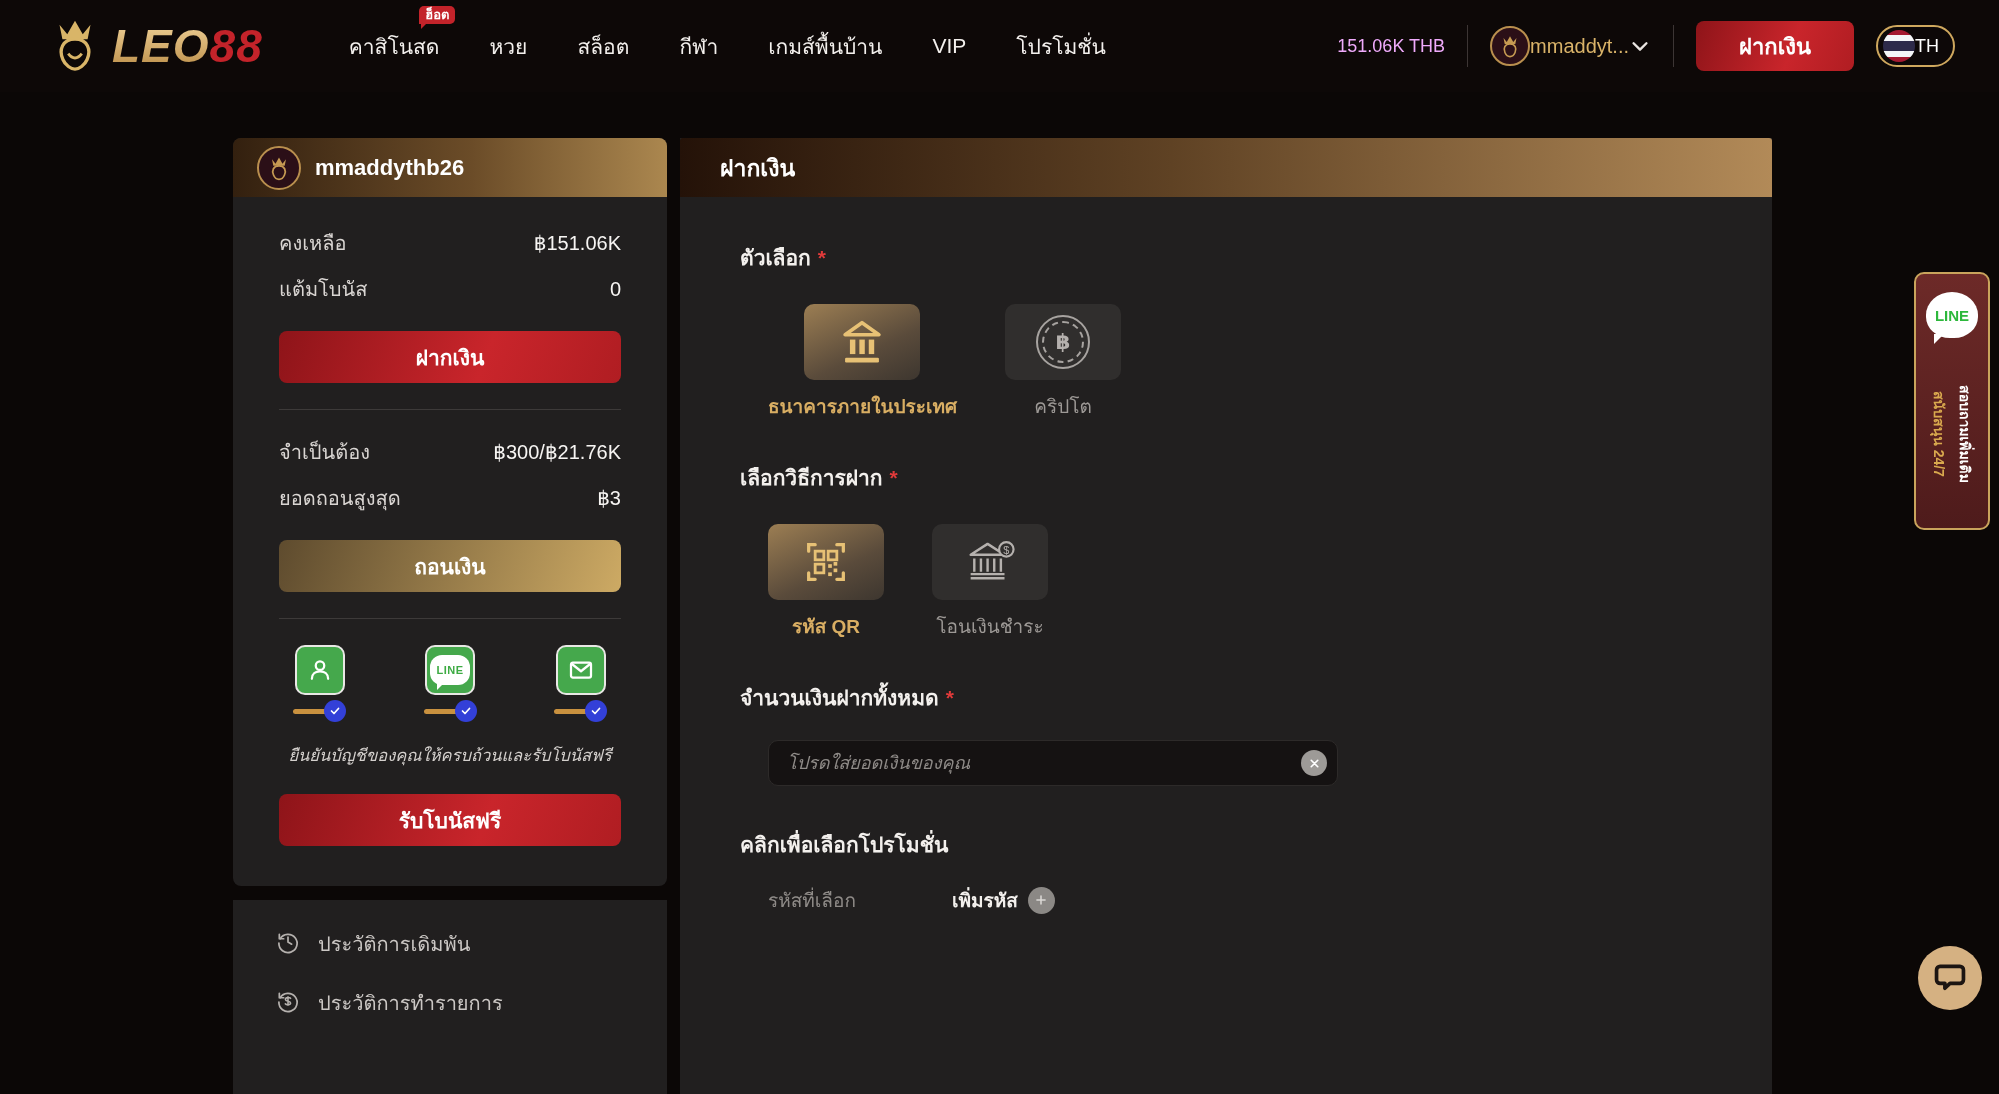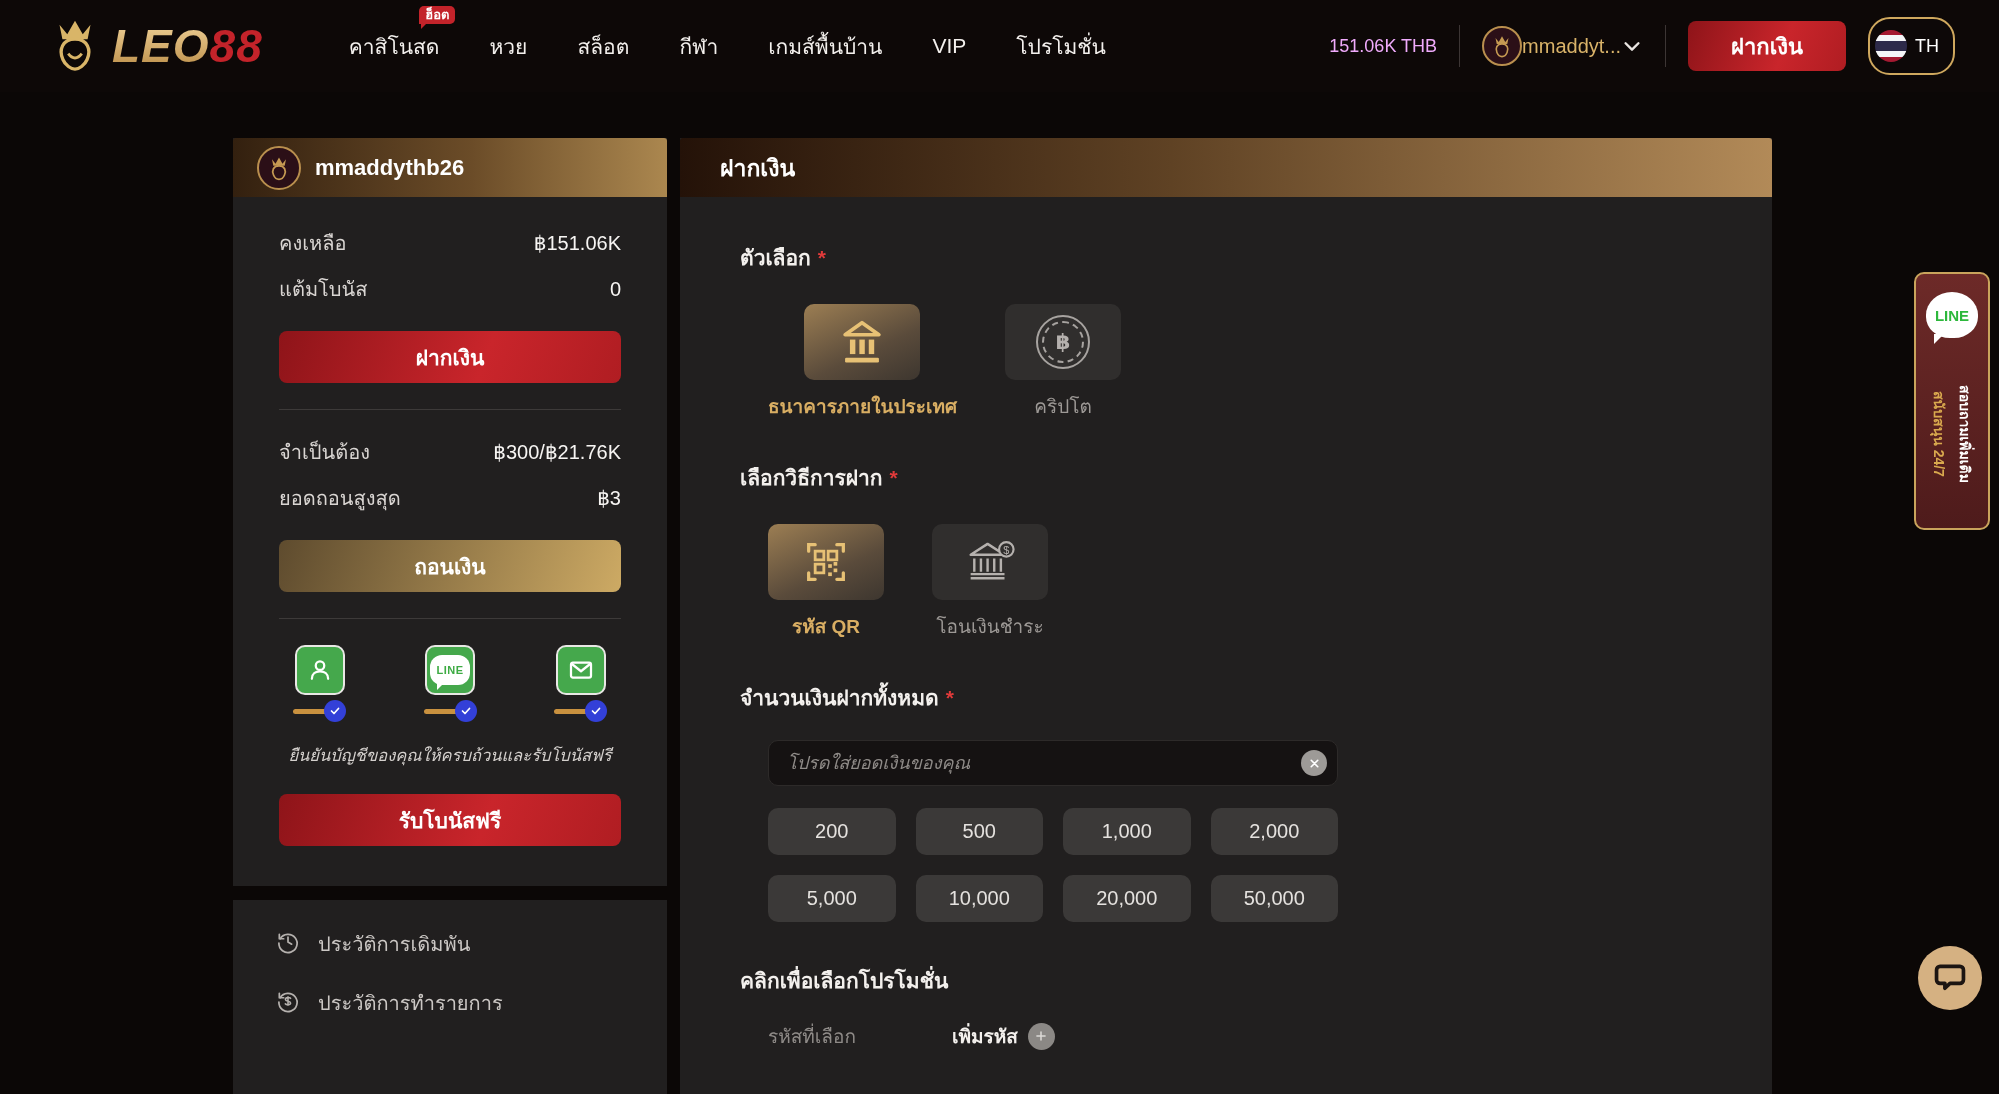--- a/index.html
+++ b/index.html
@@ -28,29 +28,29 @@
   .v-div { width:1px; height:42px; background:#3c3534; }
   .nav-user { display:flex; align-items:center; cursor:pointer; }
   .avatar { width:40px; height:40px; border-radius:50%; background:#2b0f17;
     border:2px solid #b98f4e; display:flex; align-items:center; justify-content:center; overflow:hidden; }
   .nav-username { font-size:20px; color:#d9b369; max-width:118px; overflow:hidden; white-space:nowrap; }
   .chevron { width:22px; height:22px; }
   .btn-red { background:linear-gradient(110deg,#8e1419,#c9252b 60%,#b01d22);
     color:#fff; font-weight:bold; border:none; border-radius:8px; cursor:pointer;
     font-family:inherit; }
   .nav-deposit { width:158px; height:50px; font-size:22px; }
-  .lang-pill { display:flex; align-items:center; gap:8px; height:58px; padding:0 14px 0 5px;
+  .lang-pill { display:flex; align-items:center; height:42px; padding:0 14px 0 5px;
     border:2px solid #cfa85e; border-radius:22px; background:#0d0808; cursor:pointer; }
   .flag { width:32px; height:32px; border-radius:50%;
     background:linear-gradient(to bottom,#a51931 0 16%,#f4f5f8 16% 33%,#2d2a4a 33% 67%,#f4f5f8 67% 84%,#a51931 84% 100%); }
   .lang-label { font-size:18px; color:#fff; }
 
   
   .sidebar-card { position:absolute; left:233px; width:434px; background:#211f1f; overflow:hidden; }
-  .card-top { top:138px; }
+  .card-top { top:138px;border-radius:8px; }
   .panel-header { height:59px; display:flex; align-items:center; gap:14px; padding:0 24px;
     background:linear-gradient(90deg,#33200f,#6b4c28 55%,#ab874f); border-radius:3px 3px 0 0; }
   .panel-header .avatar { width:44px; height:44px; }
   .side-username { font-size:22px; font-weight:bold; color:#fff; }
   .side-body { padding:30px 46px 34px; }
   .stat-row { display:flex; justify-content:space-between; align-items:baseline;
     font-size:20px; margin-bottom:14px; }
   .stat-label { color:#d9d5d2; }
   .stat-value { color:#f7f5f3; }
   .side-btn { display:block; width:100%; height:52px; font-size:21px; margin:26px 0 6px; }
@@ -370,30 +370,20 @@
     </div>
     <div class="amount-wrap">
       <div class="amount-input-box">
         <input class="amount-input" type="text" placeholder="โปรดใส่ยอดเงินของคุณ" style="">
         <button class="clear-btn">
           <svg width="13" height="13" viewBox="0 0 24 24">
               <path d="M6 6 L18 18 M18 6 L6 18" stroke="#fff" stroke-width="3" stroke-linecap="round"></path>
             </svg>
         </button>
       </div>
-      <div class="quick-grid">
-        <button class="quick-btn">200</button>
-        <button class="quick-btn">500</button>
-        <button class="quick-btn">1,000</button>
-        <button class="quick-btn">2,000</button>
-        <button class="quick-btn">5,000</button>
-        <button class="quick-btn">10,000</button>
-        <button class="quick-btn">20,000</button>
-        <button class="quick-btn">50,000</button>
-      </div>
     </div>
 
     <div class="field-label promo-label">คลิกเพื่อเลือกโปรโมชั่น</div>
     <div class="promo-row">
       <span class="promo-selected">รหัสที่เลือก</span>
       <span class="promo-add">
         <span class="promo-add-label">เพิ่มรหัส</span>
         <span class="plus-btn">
           <svg width="14" height="14" viewBox="0 0 24 24">
               <path d="M12 5 v14 M5 12 h14" stroke="#dcd9d6" stroke-width="2.6" stroke-linecap="round"></path>

